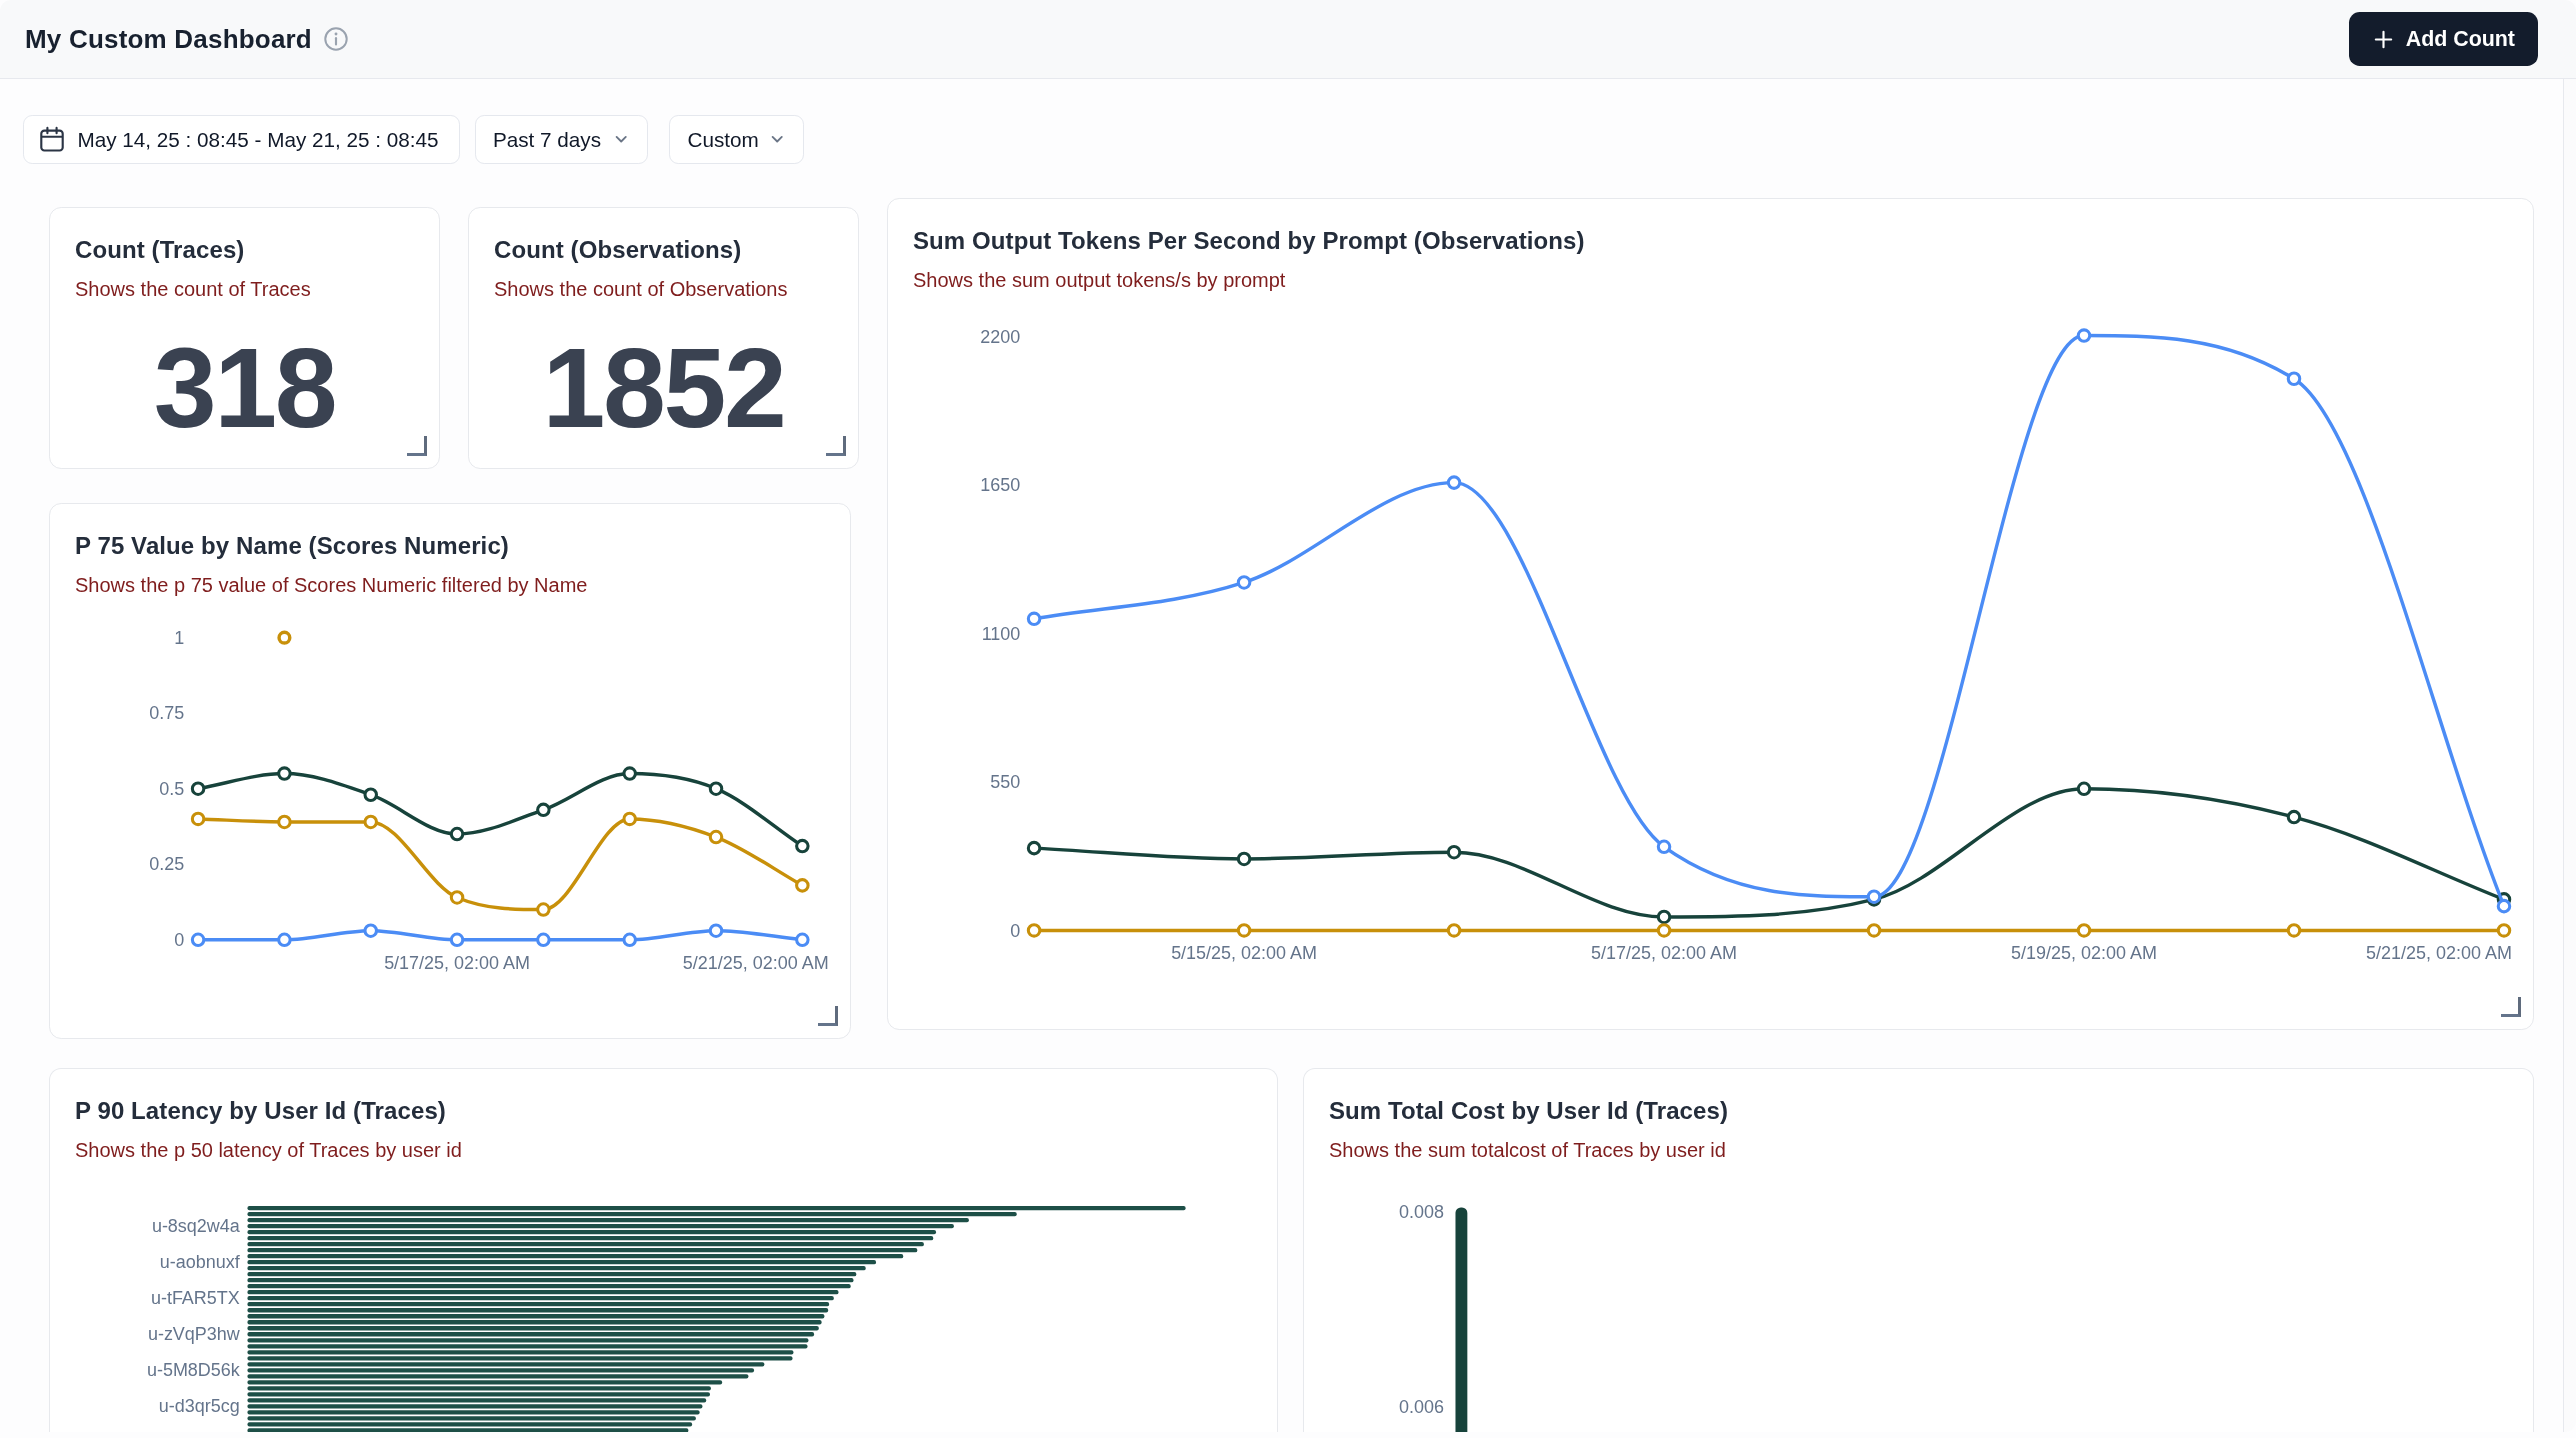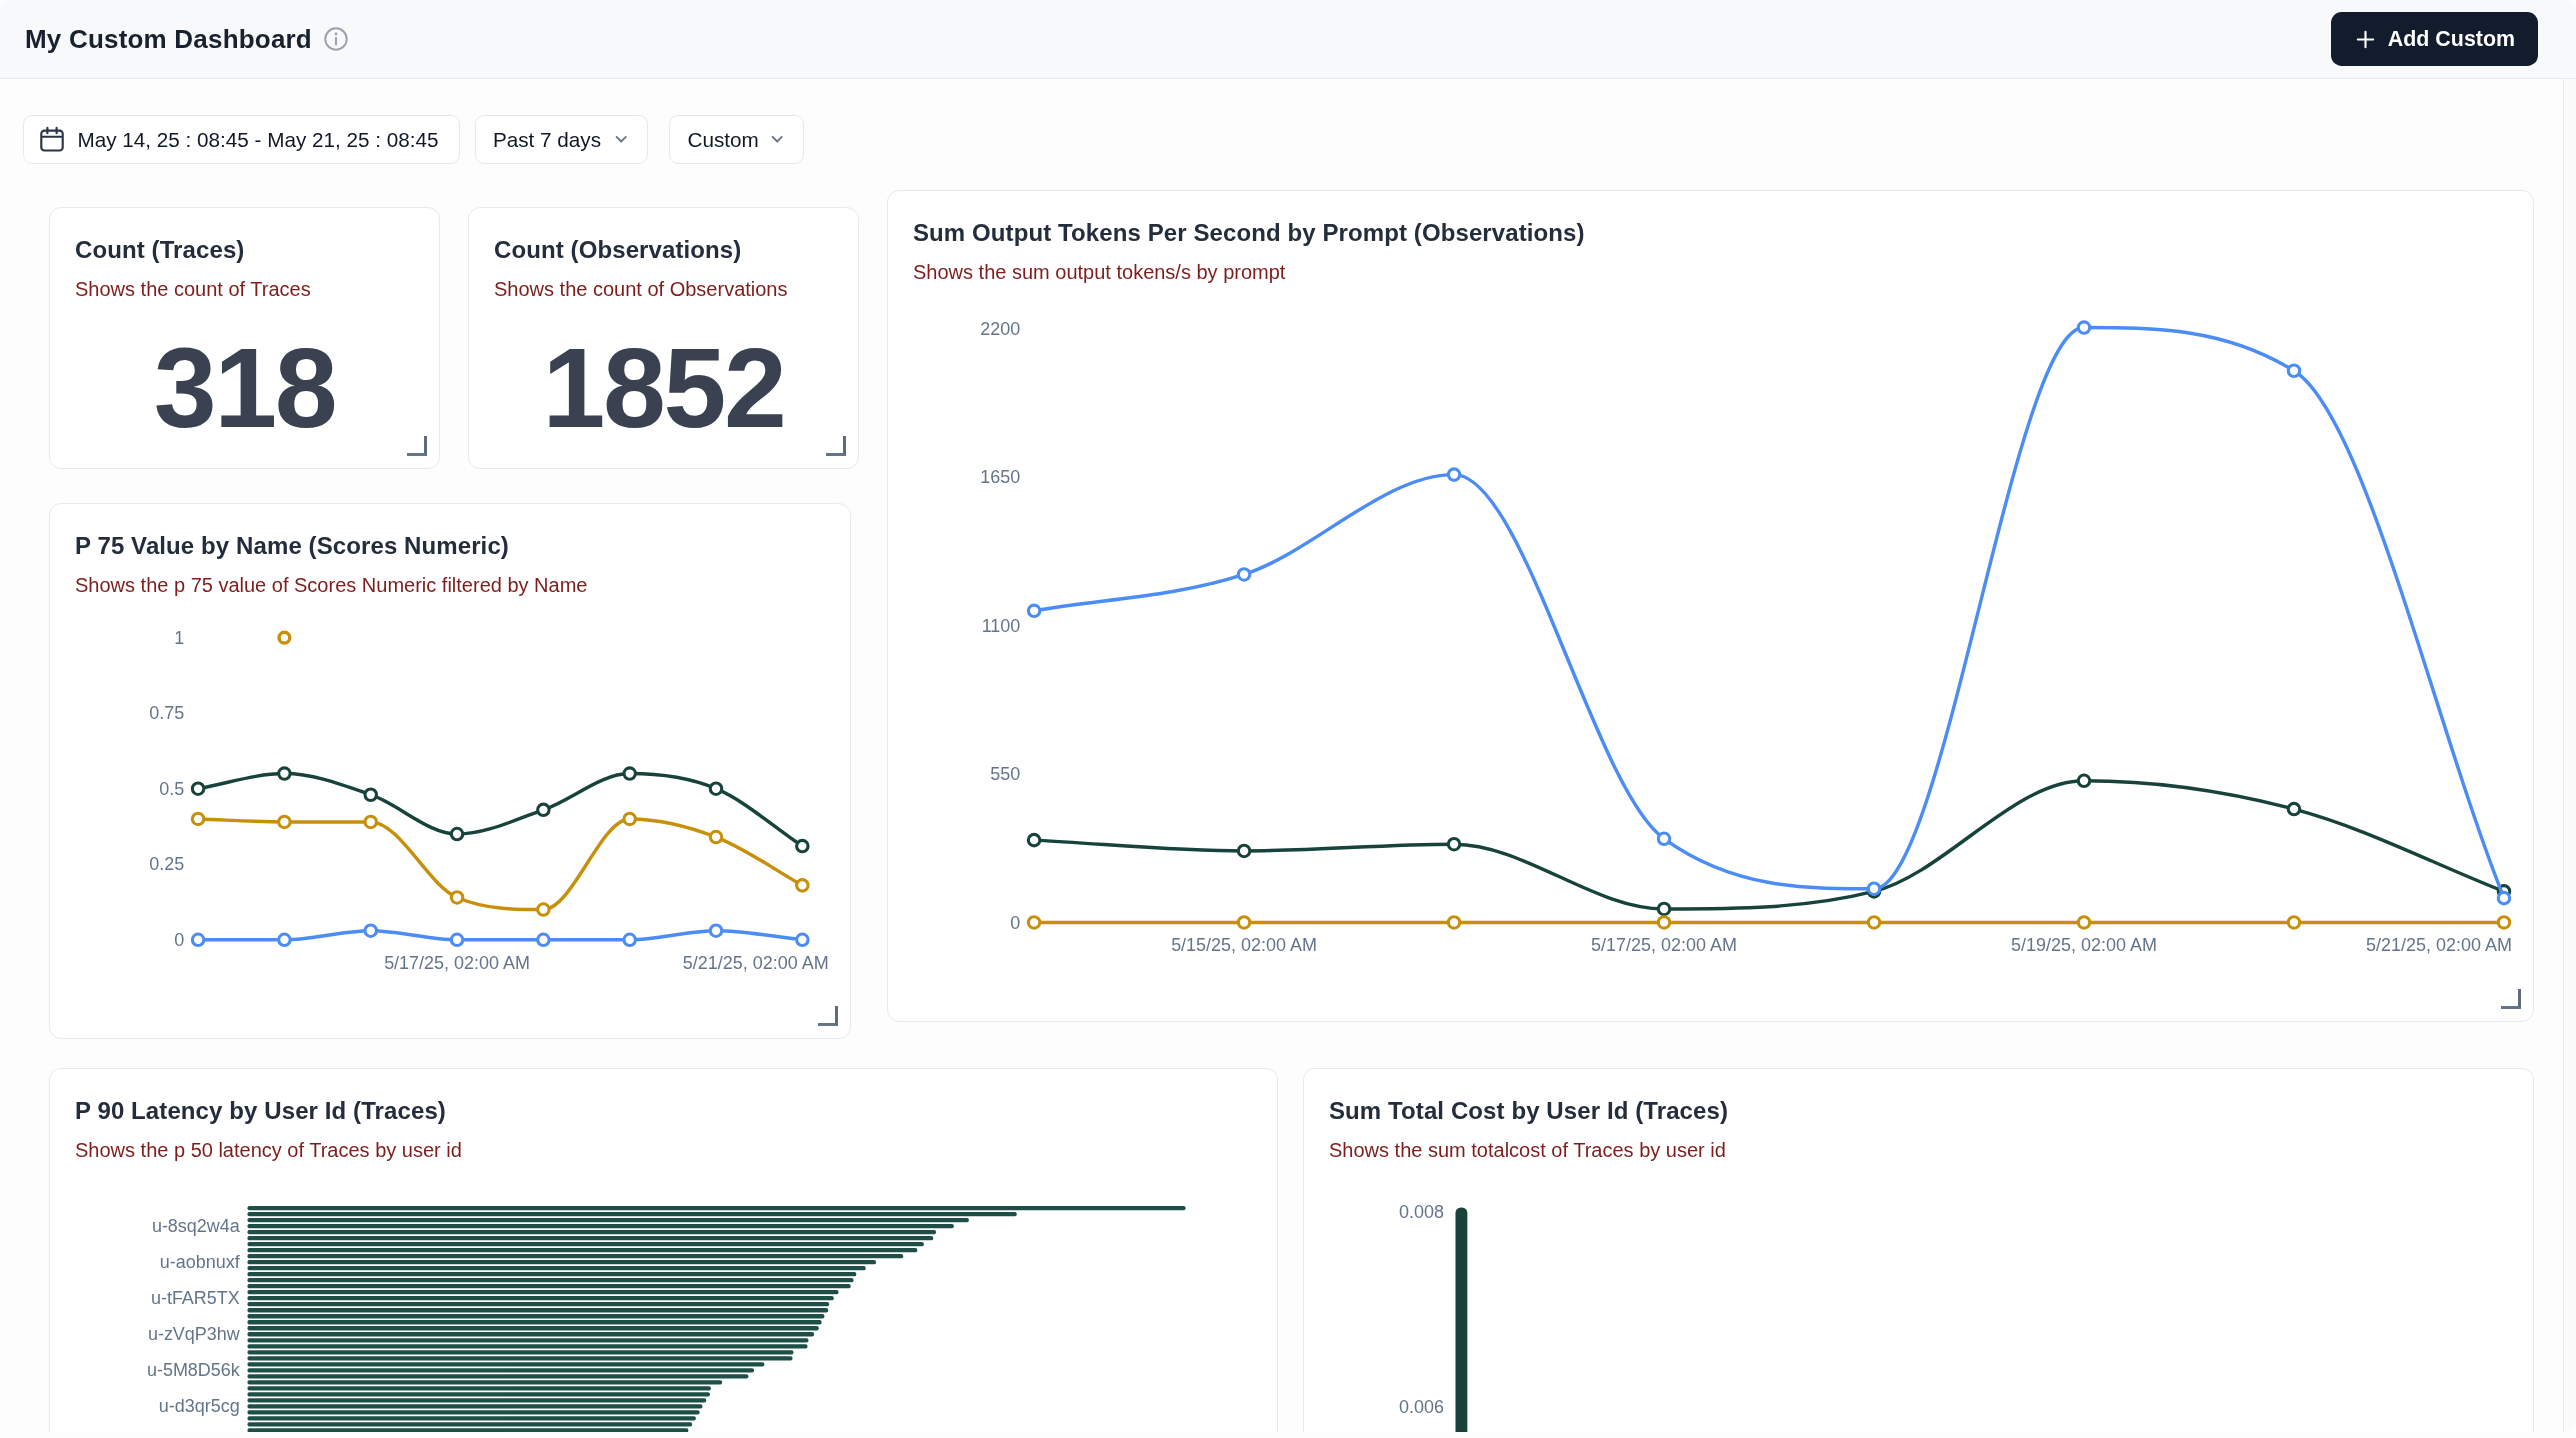--- a/index.html
+++ b/index.html
@@ -45,21 +45,21 @@
           <circle cx="17" cy="10.5" r="1.9" fill="#9aa3af"></circle>
           <rect x="15.6" y="14.5" width="2.8" height="11" rx="1.4" fill="#9aa3af"></rect>
         </svg>
     </span>
     <button class="add-widget">
       <span>
         <svg width="23" height="23" viewBox="0 0 30 30">
             <path d="M15 5v20M5 15h20" stroke="#fff" stroke-width="2.8" stroke-linecap="round"></path>
           </svg>
       </span>
-      <span>Add Custom</span>
+      <span>Add Count</span>
     </button>
   </div>
 
   <div class="filterbar">
     <button class="fbtn date">
       <span>
         <svg width="26" height="27.6" viewBox="0 0 34 36">
             <rect x="3" y="6" width="28" height="26" rx="4" fill="none" stroke="#2b3545" stroke-width="2.8"></rect>
             <path d="M3 14h28" stroke="#2b3545" stroke-width="2.8"></path>
             <path d="M11 2.5v7M23 2.5v7" stroke="#2b3545" stroke-width="2.8" stroke-linecap="round"></path>
@@ -96,21 +96,21 @@
 
   <div class="card" style="left:468px;top:207px;width:391px;height:262px;">
     <div class="w-title">Count (Observations)</div>
     <div class="w-sub">Shows the count of Observations</div>
     <div class="metric">
         <span>1852</span>
       </div>
     <div class="corner"></div>
   </div>
 
-  <div class="card" style="left:887px;top:190px;width:1647px;height:832px;">
+  <div class="card" style="left:887px;top:198px;width:1647px;height:832px;">
     <div class="w-title">Sum Output Tokens Per Second by Prompt (Observations)</div>
     <div class="w-sub">Shows the sum output tokens/s by prompt</div>
     <svg style="position:absolute;left:23px;top:115px;" width="1609" height="673" viewBox="0 0 2102 880">
         <text x="142" y="814" text-anchor="end">0</text>
         <text x="142" y="620" text-anchor="end">550</text>
         <text x="142" y="426" text-anchor="end">1100</text>
         <text x="142" y="232" text-anchor="end">1650</text>
         <text x="142" y="38" text-anchor="end">2200</text>
         <text x="434.57142857142856" y="844" text-anchor="middle">5/15/25, 02:00 AM</text>
         <text x="983.7142857142857" y="844" text-anchor="middle">5/17/25, 02:00 AM</text>

